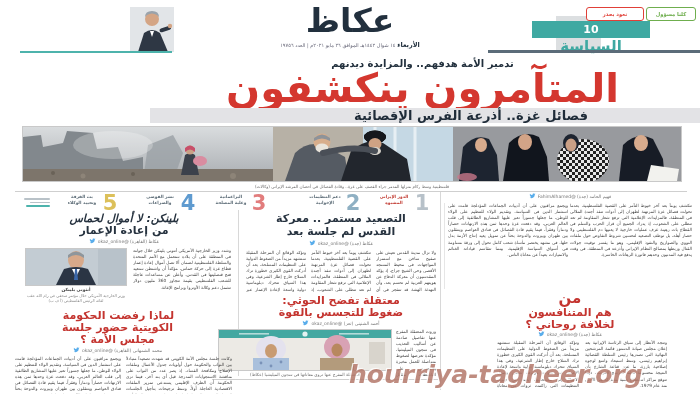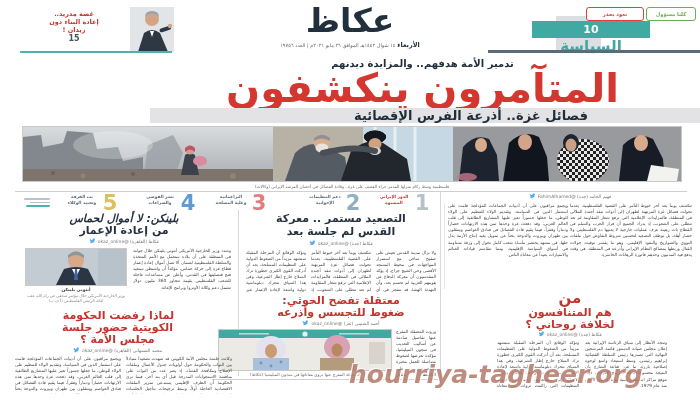--- a/index.html
+++ b/index.html
@@ -55,26 +55,20 @@
     <svg width="44" height="45" viewBox="0 0 44 45">
       <rect width="44" height="45" fill="#e2e5e8"></rect>
       <circle cx="22" cy="12" r="7" fill="#d4a585"></circle>
       <path d="M15,10 Q15,4 22,4 Q29,4 29,10 L27,8 Q22,5 17,8 Z" fill="#9aa3ab"></path>
       <path d="M8,45 L14,26 Q22,20 30,26 L38,45 Z" fill="#2e3744"></path>
       <polygon points="20,24 24,24 22,30" fill="#fff"></polygon>
       <rect x="29" y="22" width="12" height="4" rx="2" transform="rotate(-18 29 22)" fill="#2e3744"></rect>
       <circle cx="40" cy="19" r="2.2" fill="#d4a585"></circle>
     </svg>
   </div>
-  <div class="abs ctr teaser-txt" style="left:22px;top:10px;width:104px;">
-    <div>غصة مدريد..</div>
-    <div>إعادة البناء دون</div>
-    <div>زيدان !</div>
-    <div class="teaser-page">15</div>
-  </div>
   <div class="abs teal-line" style="left:20px;top:51px;width:152px;height:2px;"></div>
 
   <div class="abs ctr masthead" style="left:260px;top:4px;width:180px;">عكاظ</div>
   <div class="abs ctr dateline" style="left:230px;top:41px;width:240px;">
     <b>الأربعاء</b>
     <span>١٤ شوال ١٤٤٢هـ الموافق ٢٦ مايو ٢٠٢١م | العدد ١٩٧٥٦</span>
   </div>
 
   <div class="abs grayblock" style="left:556px;top:16px;width:45px;height:35px;"></div>
   <div class="abs badge red" style="left:586px;top:7px;width:56px;height:12px;">
@@ -210,21 +204,21 @@
     <span>عكاظ (جدة) @okaz_online</span>
     <svg width="7" height="6" viewBox="0 0 16 13">
       <path d="M15 2c-.5.3-1 .4-1.6.5.6-.4 1-.9 1.2-1.6-.5.3-1.1.6-1.8.7A2.8 2.8 0 0 0 8 4.1C5.7 4 3.6 2.9 2.2 1.2c-.7 1.2-.3 2.7.8 3.5-.4 0-.9-.1-1.2-.3 0 1.3.9 2.4 2.1 2.7-.4.1-.8.1-1.2 0 .3 1.1 1.3 1.8 2.4 1.9A5.6 5.6 0 0 1 1 10.2 7.9 7.9 0 0 0 13.2 3.4V3c.5-.3 1.3-.6 1.8-1z" fill="#59adeb"></path>
     </svg>
   </div>
   <div class="abs body-col" style="left:376px;top:250px;width:60px;height:42px;">ولا تزال مدينة القدس تعيش على صفيح ساخن مع استمرار المواجهات في محيط المسجد الأقصى وحي الشيخ جراح، إذ يؤكد المقدسيون أن معركة الدفاع عن هويتهم العربية لم تحسم بعد، وأن التهدئة الهشة قد تنفجر في أي لحظة ما لم تتوقف الانتهاكات وعمليات التهجير القسري، فيما تتواصل التحركات الدبلوماسية لتثبيت وقف إطلاق النار.</div>
   <div class="abs body-col" style="left:311px;top:250px;width:60px;height:42px;">تتكشف يوماً بعد آخر خيوط التآمر على القضية الفلسطينية، بعدما تحولت فصائل غزة المرتهنة لطهران إلى أدوات تنفذ أجندة الملالي في المنطقة، فالمزايدات الإعلامية التي ترفع شعار المقاومة لم تعد تنطلي على الشعوب، إذ يدرك الجميع أن قرار الحرب والسلم في القطاع بات رهينة غرف عمليات خارجية لا يعنيها دم الفلسطيني ولا حصار أهله، بل توظف التصعيد لتحسين شروط التفاوض حول ملفات النووي والصواريخ والنفوذ الإقليمي، وهو ما يفسر توقيت جولات القتال وربطها بمصالح النظام الإيراني وأذرعه في المنطقة، في وقت يدفع فيه المدنيون وحدهم فاتورة الرهانات الخاسرة.</div>
   <div class="abs body-col" style="left:246px;top:250px;width:60px;height:42px;">وتؤكد الوقائع أن المرحلة المقبلة ستشهد مزيداً من الضغوط الدولية على التنظيمات المسلحة، بعد أن أدركت القوى الكبرى خطورة ترك السلاح خارج إطار الشرعية، وفي هذا السياق تتحرك دبلوماسية دولية واسعة لإعادة الإعمار عبر قنوات موثوقة تضمن وصول الأموال إلى مستحقيها، بعيداً عن جيوب التنظيمات التي راكمت ثروات من معاناة الناس، فيما تتواصل الجهود العربية لتثبيت التهدئة وفتح المعابر وإدخال المساعدات الإنسانية والطبية العاجلة إلى القطاع المنكوب.</div>
 
   <div class="abs ctr h-red" style="left:246px;top:295px;width:190px;">معتقلة تفضح الحوثي:</div>
-  <div class="abs ctr h-red" style="left:246px;top:307px;width:190px;">ضغوط للتجسس وأذرعه</div>
+  <div class="abs ctr h-red" style="left:246px;top:307px;width:190px;">ضغوط للتجسس بالقوة</div>
   <div class="abs byline" style="left:246px;top:320px;width:190px;">
     <span>أحمد الشنيني (تعز) @okaz_online</span>
     <svg width="7" height="6" viewBox="0 0 16 13">
       <path d="M15 2c-.5.3-1 .4-1.6.5.6-.4 1-.9 1.2-1.6-.5.3-1.1.6-1.8.7A2.8 2.8 0 0 0 8 4.1C5.7 4 3.6 2.9 2.2 1.2c-.7 1.2-.3 2.7.8 3.5-.4 0-.9-.1-1.2-.3 0 1.3.9 2.4 2.1 2.7-.4.1-.8.1-1.2 0 .3 1.1 1.3 1.8 2.4 1.9A5.6 5.6 0 0 1 1 10.2 7.9 7.9 0 0 0 13.2 3.4V3c.5-.3 1.3-.6 1.8-1z" fill="#59adeb"></path>
     </svg>
   </div>
   <div class="abs photo-frame" style="left:218px;top:329px;width:174px;height:42px;">
     <svg width="172" height="40" viewBox="0 0 172 40" preserveAspectRatio="none">
       <rect width="172" height="40" fill="#eceae5"></rect>
       <rect width="172" height="8" fill="#43a8a1"></rect>

